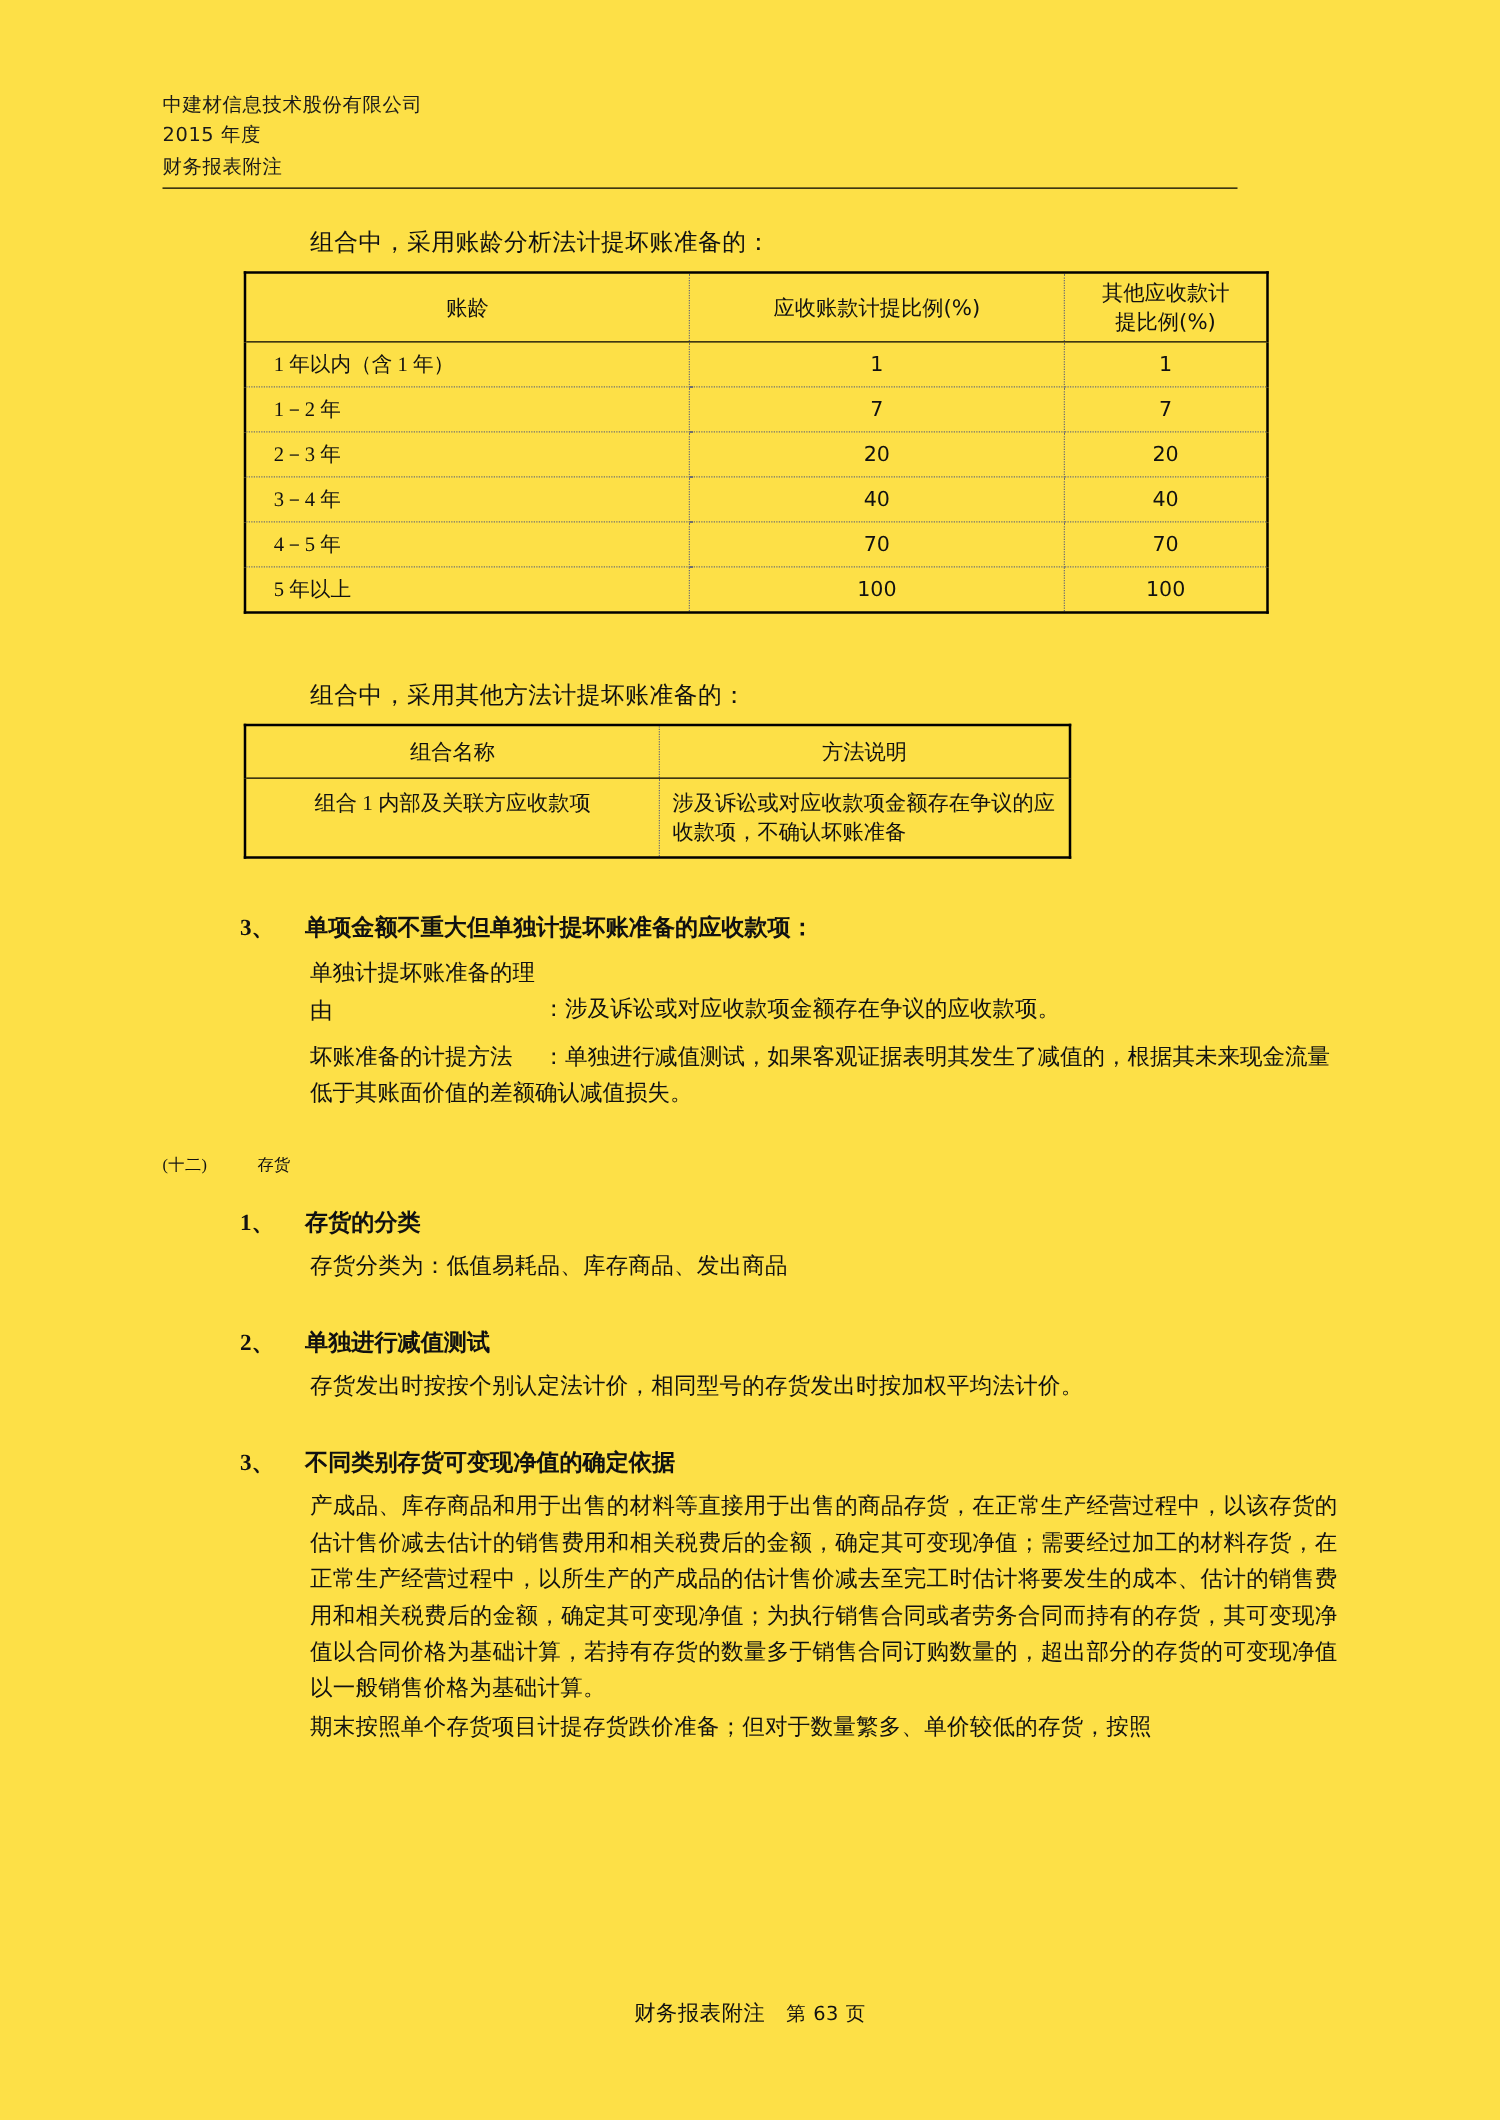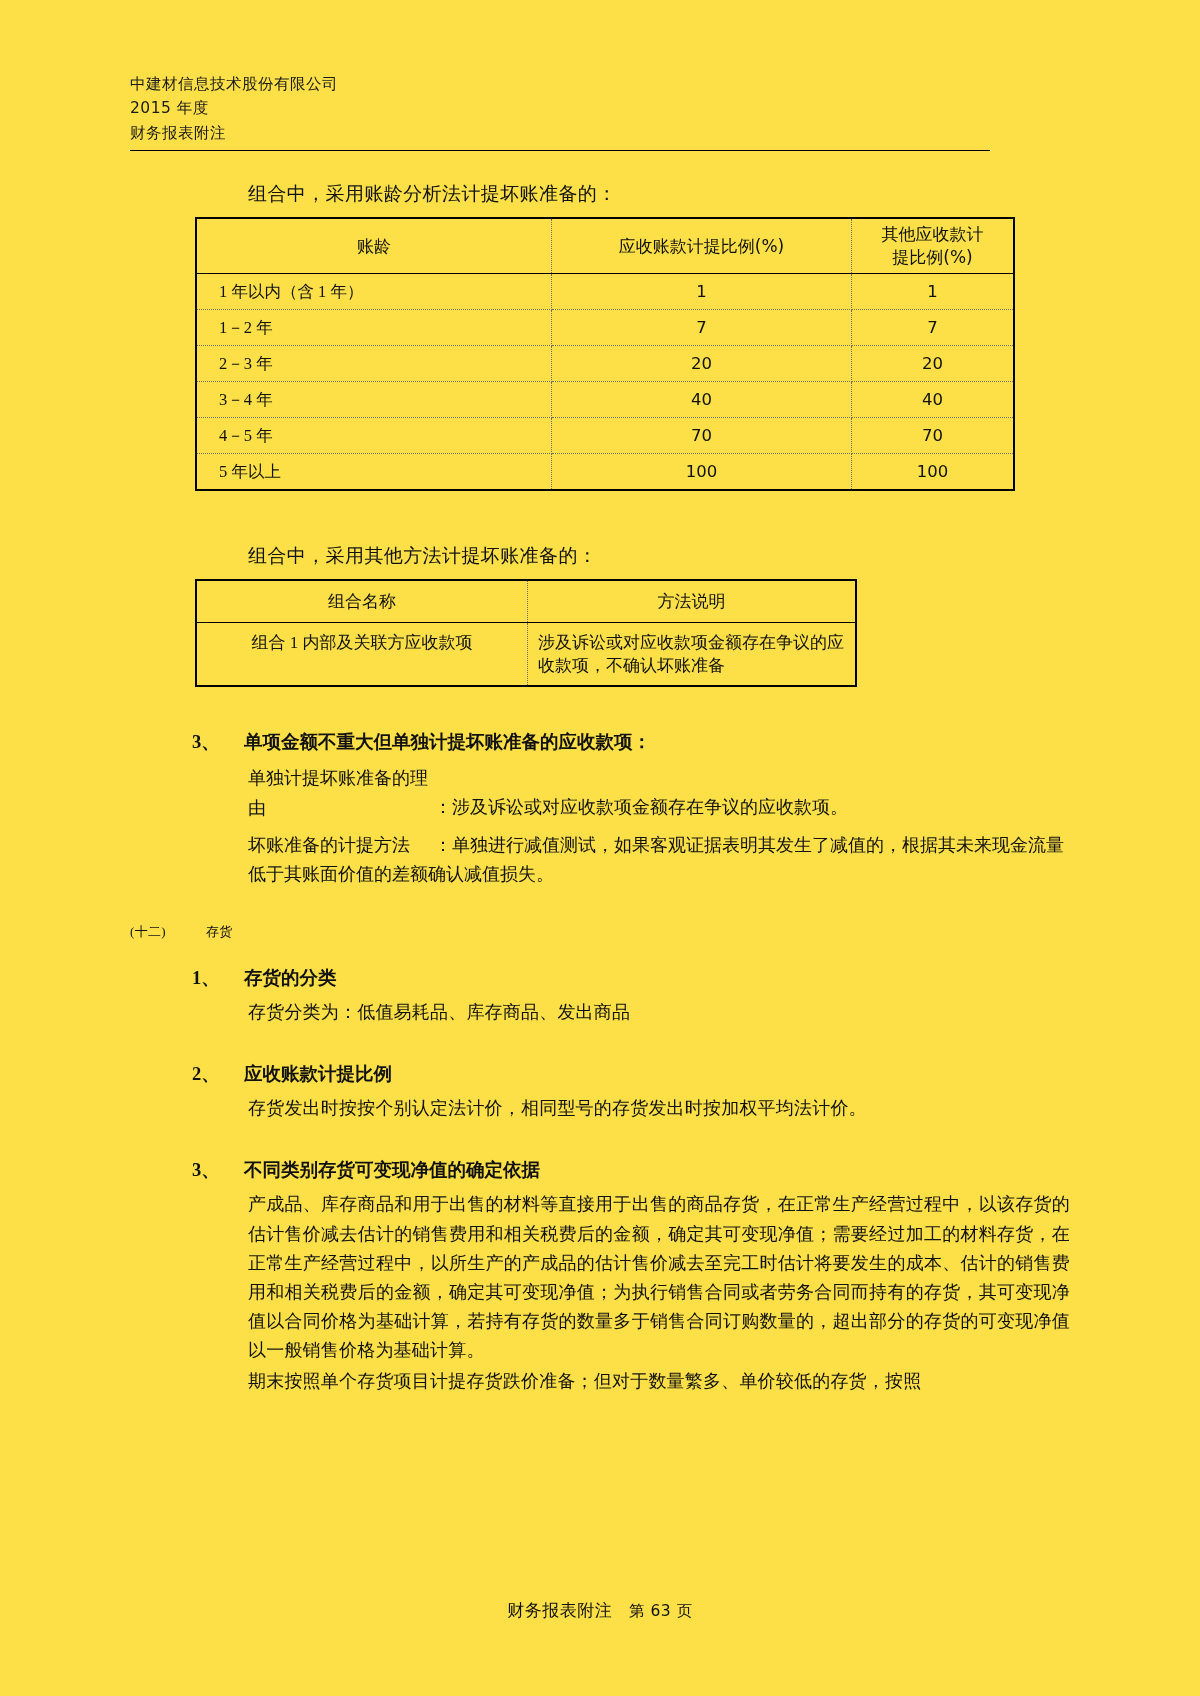--- a/index.html
+++ b/index.html
@@ -228,21 +228,21 @@
     </div>
 
     <div class="numbered">
       <span class="n">1、</span>
       <span>存货的分类</span>
     </div>
     <div class="para">存货分类为：低值易耗品、库存商品、发出商品</div>
 
     <div class="numbered" style="margin-top:34px">
       <span class="n">2、</span>
-      <span>应收账款计提比例</span>
+      <span>单独进行减值测试</span>
     </div>
     <div class="para">存货发出时按按个别认定法计价，相同型号的存货发出时按加权平均法计价。</div>
 
     <div class="numbered" style="margin-top:34px">
       <span class="n">3、</span>
       <span>不同类别存货可变现净值的确定依据</span>
     </div>
     <div class="para">产成品、库存商品和用于出售的材料等直接用于出售的商品存货，在正常生产经营过程中，以该存货的估计售价减去估计的销售费用和相关税费后的金额，确定其可变现净值；需要经过加工的材料存货，在正常生产经营过程中，以所生产的产成品的估计售价减去至完工时估计将要发生的成本、估计的销售费用和相关税费后的金额，确定其可变现净值；为执行销售合同或者劳务合同而持有的存货，其可变现净值以合同价格为基础计算，若持有存货的数量多于销售合同订购数量的，超出部分的存货的可变现净值以一般销售价格为基础计算。</div>
     <div class="para" style="margin-top:2px">期末按照单个存货项目计提存货跌价准备；但对于数量繁多、单价较低的存货，按照</div>
 

